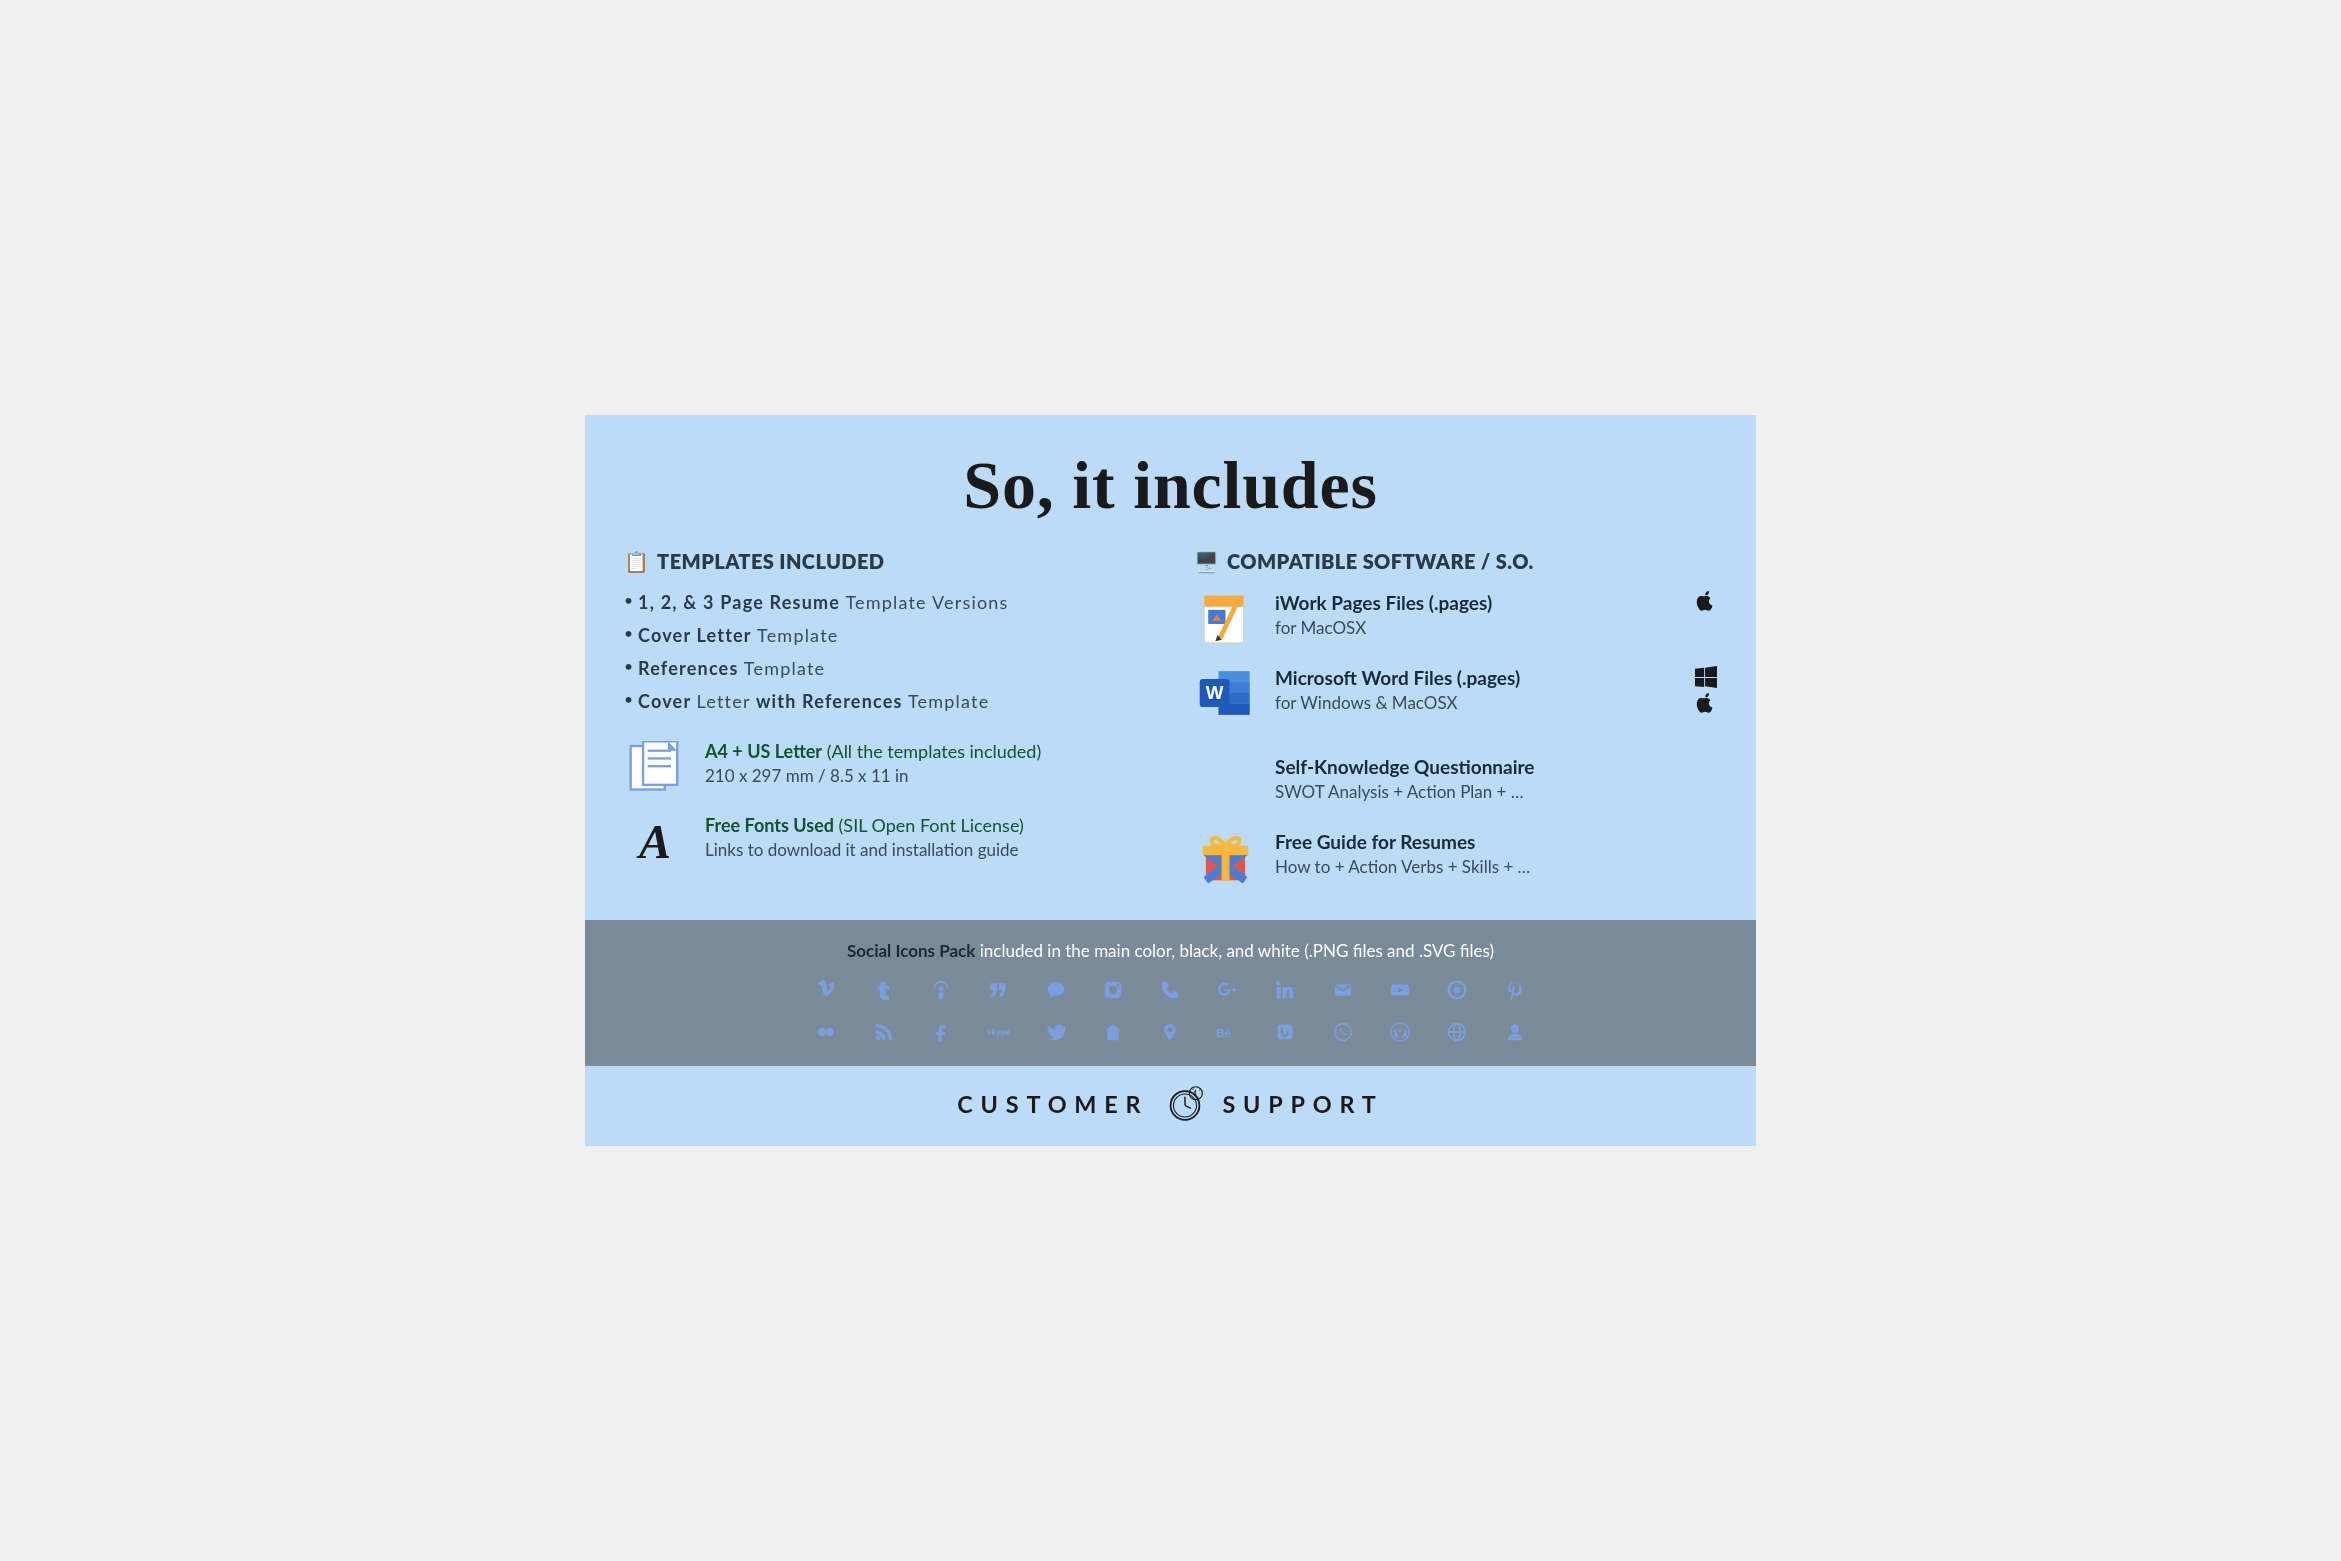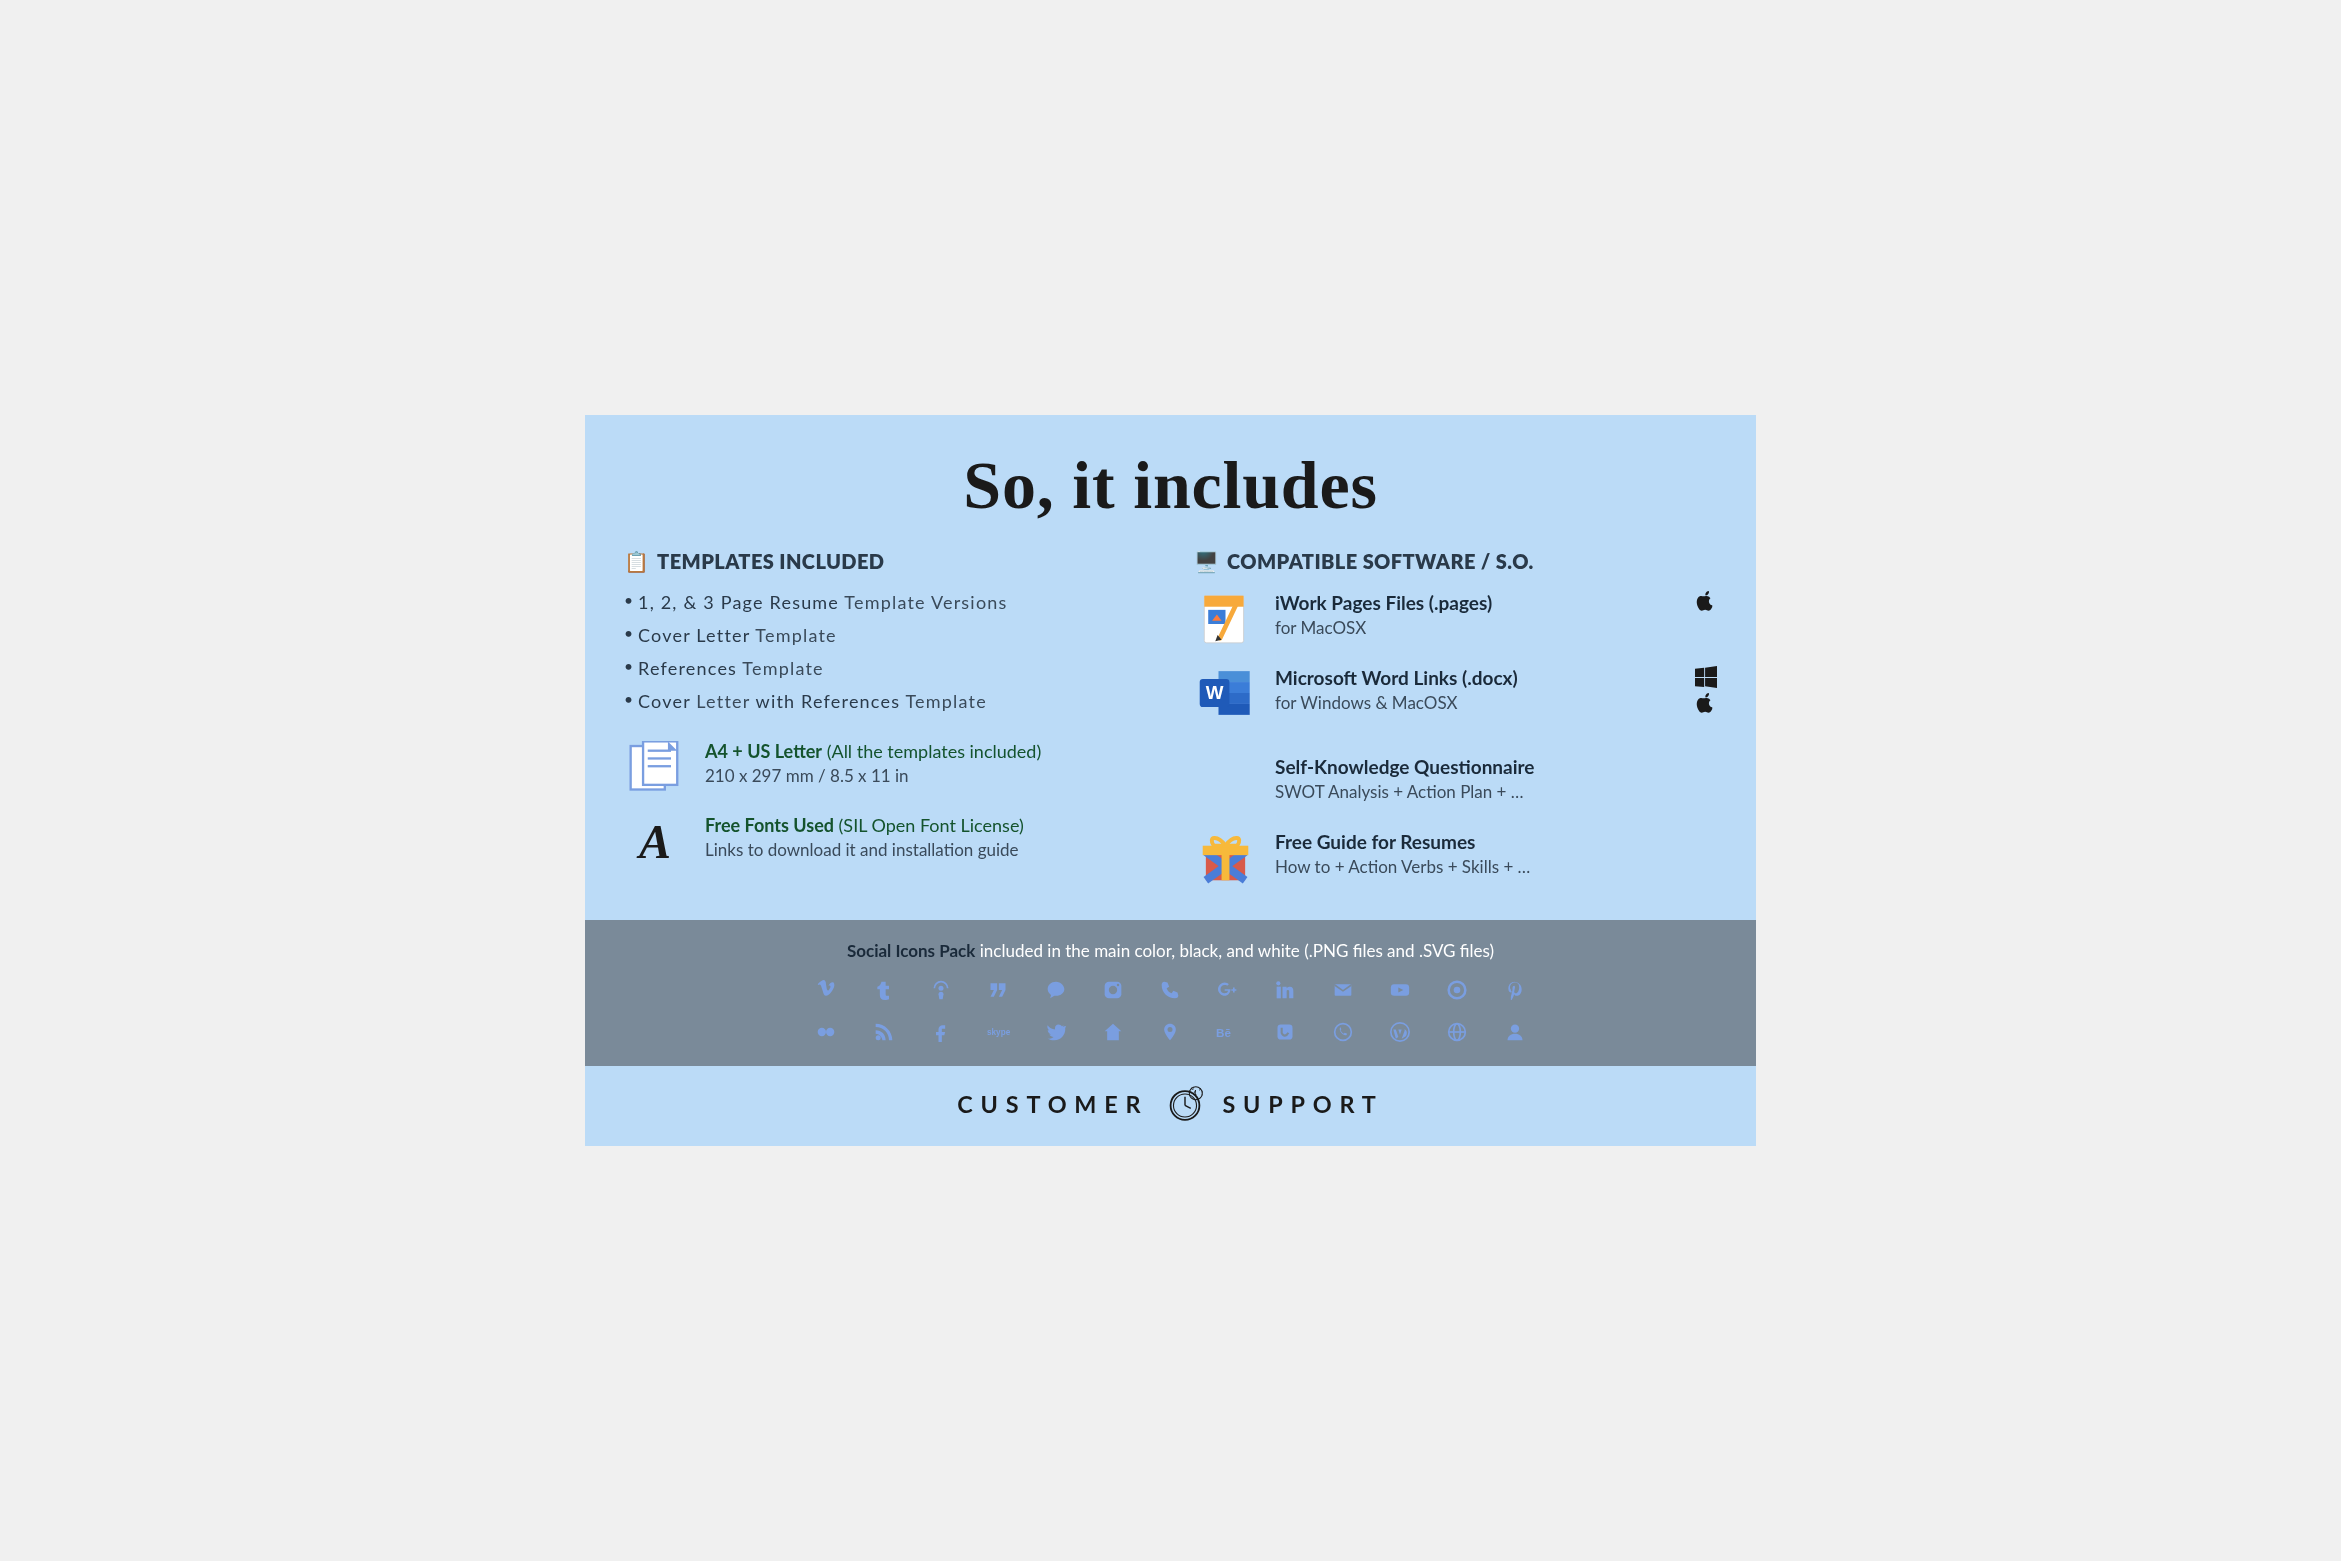--- a/index.html
+++ b/index.html
@@ -57,21 +57,21 @@
     position: relative;
   }
   .bullet-list li::before {
     content: "•";
     position: absolute;
     left: 0;
     top: 0;
     font-size: 15.6px;
     color: #2a3a4a;
   }
-  .bullet-list b { font-weight: 400; }
+  .bullet-list b { font-weight: 700; }
   .bullet-list .light { font-weight: 400; color: #3a4a5a; }
   .feature-row {
     display: flex;
     align-items: flex-start;
     gap: 19px;
     margin-bottom: 19px;
   }
   .feature-icon {
     width: 62px;
     height: 55px;
@@ -267,21 +267,21 @@
             <rect x="26" y="4" width="40" height="56" fill="#cfe5f9"></rect>
             <rect x="26" y="4" width="40" height="14" fill="#4a8fd8"></rect>
             <rect x="26" y="18" width="40" height="14" fill="#3b7dd8"></rect>
             <rect x="26" y="32" width="40" height="14" fill="#2d6bc8"></rect>
             <rect x="26" y="46" width="40" height="14" fill="#1f5ab8"></rect>
             <rect x="2" y="14" width="38" height="36" rx="4" fill="#1f5ab8"></rect>
             <text x="21" y="40" text-anchor="middle" fill="#fff" font-size="24" font-weight="700" font-family="Arial">W</text>
           </svg>
         </div>
         <div class="soft-text">
-          <div class="title">Microsoft Word Links (.docx)</div>
+          <div class="title">Microsoft Word Files (.pages)</div>
           <div class="sub">for Windows &amp; MacOSX</div>
         </div>
         <div class="os-icons">
           <svg width="22" height="22" viewBox="0 0 24 24" fill="#1a1a1a">
               <path d="M0 3l10-1v10H0zM11 2l13-2v12H11zM0 13h10v10L0 22zM11 13h13v11l-13-2z"></path>
             </svg>
           <svg width="22" height="25" viewBox="0 0 24 28" fill="#1a1a1a">
               <path d="M19 18c-1 2-2 4-4 4s-2-1-4-1-2 1-4 1-3-2-4-4c-2-4-2-10 2-12 2-1 3 0 4 0s3-1 5 0c1 0 2 1 3 2-3 2-2 7 2 8zM14 4c1-1 2-3 1-4-1 0-3 1-3 2-1 1-1 3 0 3 1 0 2-1 2-1z"></path>
             </svg>
         </div>

